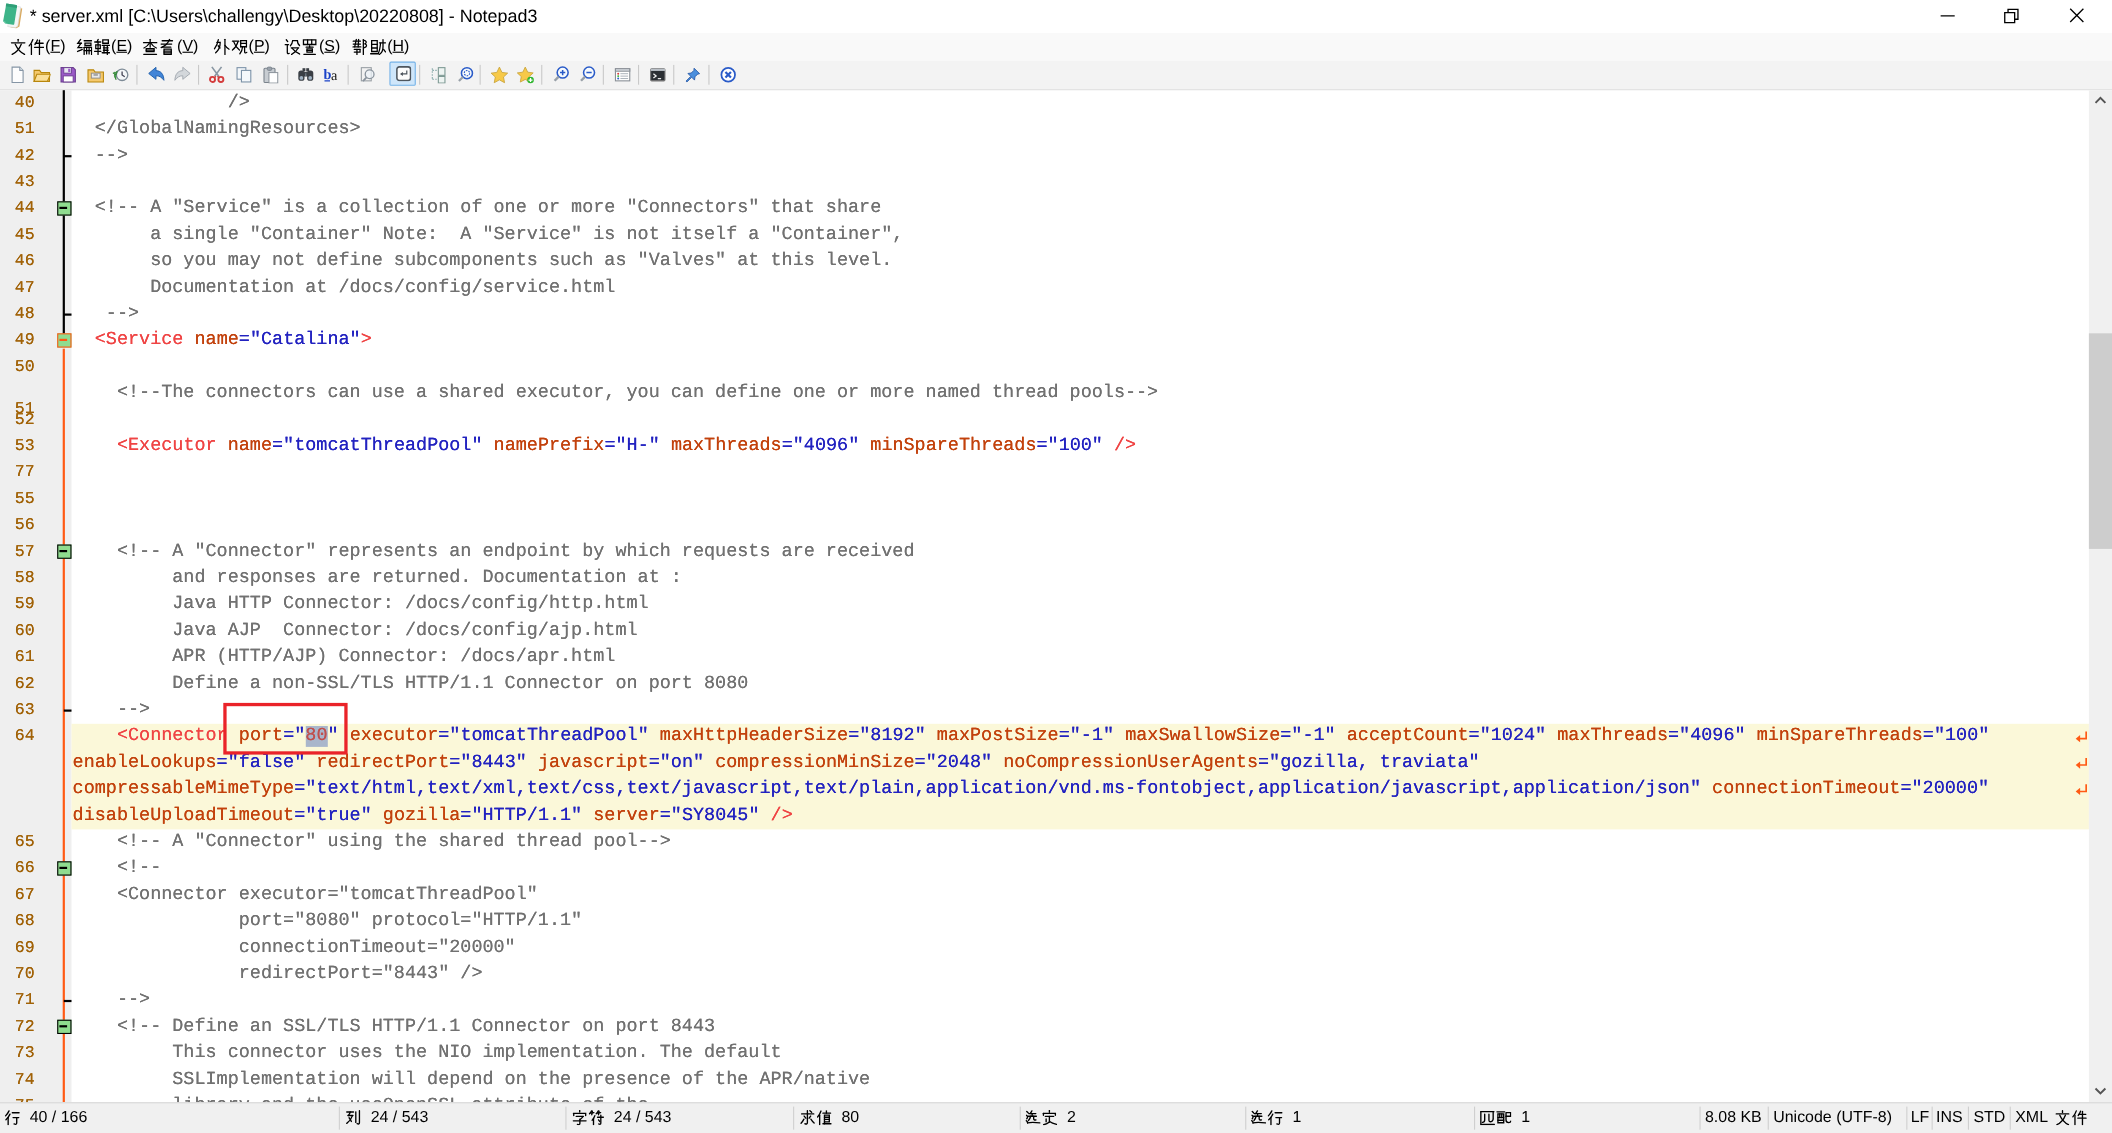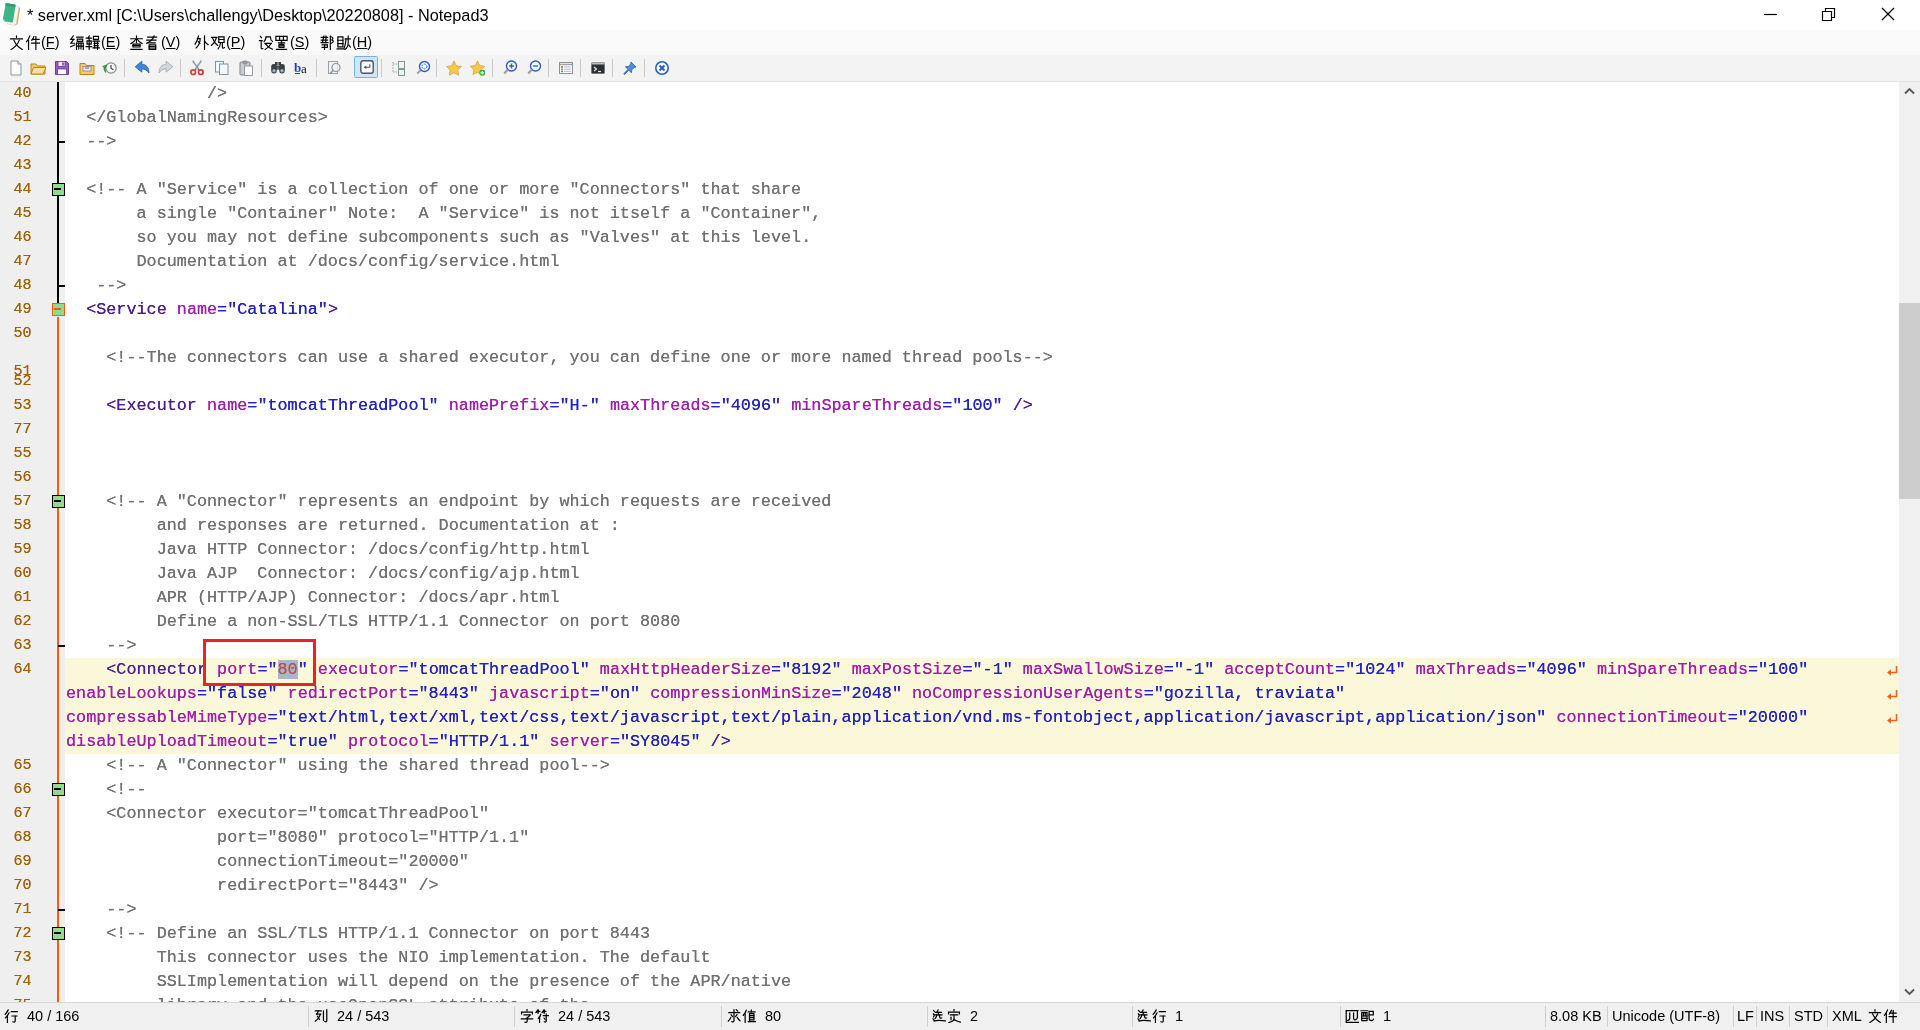--- a/index.html
+++ b/index.html
@@ -15,21 +15,21 @@
 .careth{position:absolute;left:65px;width:1834px;background:#fbf8d9}
 .vline{position:absolute;width:1.5px}
 .ln{position:absolute;left:0;width:31.5px;text-align:right;font-family:"Liberation Mono",monospace;font-size:15px;line-height:24px;color:#a16207;text-shadow:0 0 0.4px currentColor}
 .tick{position:absolute;left:58px;width:7px;height:1.5px;background:#000}
 .fbox{position:absolute;left:51.5px;width:13px;height:13px;background:#8fdc8f;border:1.5px solid #000}
 .fbox:after{content:"";position:absolute;left:1.5px;top:4px;width:7px;height:1.5px;background:#000}
 .fbox.a{border-color:#ff5a14}
 .fbox.a:after{background:#ff5a14}
 .cl{position:absolute;left:66px;white-space:pre;font-family:"Liberation Mono",monospace;font-size:16.8px;line-height:24px;color:#3c3c3c;text-shadow:0 0 0.45px currentColor}
 .cl i{font-style:normal}
-i.g{color:#717171} i.p{color:#4c1d95} i.b{color:#a21caf} i.v{color:#2222c0}
+i.g{color:#717171} i.p{color:#ef4444} i.b{color:#c2410c} i.v{color:#2222c0}
 i.sel{color:#c0504d;background:#a9b6cb}
 .wrapm{position:absolute;left:1886px}
 .redrect{position:absolute;left:203px;top:639px;width:113px;height:47px;border:3px solid #ea2329}
 #scroll{position:absolute;left:1899px;top:82px;width:21px;height:920px;background:#f0f0f0}
 #thumb{position:absolute;left:1899px;top:303px;width:21px;height:196px;background:#cdcdcd}
 .sarrow{position:absolute;left:1903px;width:13px;height:13px}
 #statusbar{position:absolute;left:0;top:1002px;width:1920px;height:28px;background:#f0f0f0;border-top:1px solid #d7d7d7}
 .ssep{position:absolute;top:1006px;width:1px;height:21px;background:#cfcfcf}
 .stxt{font-size:14.5px;color:#000;top:1008px;white-space:pre}
 </style></head>
@@ -386,21 +386,21 @@
 <div class="cl" style="top:586px"><i class="g">         APR (HTTP/AJP) Connector: /docs/apr.html</i></div>
 <div class="ln" style="top:610px">62</div>
 <div class="cl" style="top:610px"><i class="g">         Define a non-SSL/TLS HTTP/1.1 Connector on port 8080</i></div>
 <div class="ln" style="top:634px">63</div>
 <div class="tick" style="top:645px"></div>
 <div class="cl" style="top:634px"><i class="g">    --&gt;</i></div>
 <div class="ln" style="top:658px">64</div>
 <div class="cl" style="top:658px">    <i class="p">&lt;Connector</i> <i class="b">port</i><i class="v">="</i><i class="sel">80</i><i class="v">"</i> <i class="b">executor</i><i class="v">="tomcatThreadPool"</i> <i class="b">maxHttpHeaderSize</i><i class="v">="8192"</i> <i class="b">maxPostSize</i><i class="v">="-1"</i> <i class="b">maxSwallowSize</i><i class="v">="-1"</i> <i class="b">acceptCount</i><i class="v">="1024"</i> <i class="b">maxThreads</i><i class="v">="4096"</i> <i class="b">minSpareThreads</i><i class="v">="100"</i></div>
 <div class="cl" style="top:682px"><i class="b">enableLookups</i><i class="v">="false"</i> <i class="b">redirectPort</i><i class="v">="8443"</i> <i class="b">javascript</i><i class="v">="on"</i> <i class="b">compressionMinSize</i><i class="v">="2048"</i> <i class="b">noCompressionUserAgents</i><i class="v">="gozilla, traviata"</i></div>
 <div class="cl" style="top:706px"><i class="b">compressableMimeType</i><i class="v">="text/html,text/xml,text/css,text/javascript,text/plain,application/vnd.ms-fontobject,application/javascript,application/json"</i> <i class="b">connectionTimeout</i><i class="v">="20000"</i></div>
-<div class="cl" style="top:730px"><i class="b">disableUploadTimeout</i><i class="v">="true"</i> <i class="b">protocol</i><i class="v">="HTTP/1.1"</i> <i class="b">server</i><i class="v">="SY8045"</i> <i class="p">/&gt;</i></div>
+<div class="cl" style="top:730px"><i class="b">disableUploadTimeout</i><i class="v">="true"</i> <i class="b">gozilla</i><i class="v">="HTTP/1.1"</i> <i class="b">server</i><i class="v">="SY8045"</i> <i class="p">/&gt;</i></div>
 <div class="ln" style="top:754px">65</div>
 <div class="cl" style="top:754px"><i class="g">    &lt;!-- A "Connector" using the shared thread pool--&gt;</i></div>
 <div class="ln" style="top:778px">66</div>
 <div class="fbox" style="top:783px"></div>
 <div class="cl" style="top:778px"><i class="g">    &lt;!--</i></div>
 <div class="ln" style="top:802px">67</div>
 <div class="cl" style="top:802px"><i class="g">    &lt;Connector executor="tomcatThreadPool"</i></div>
 <div class="ln" style="top:826px">68</div>
 <div class="cl" style="top:826px"><i class="g">               port="8080" protocol="HTTP/1.1"</i></div>
 <div class="ln" style="top:850px">69</div>

